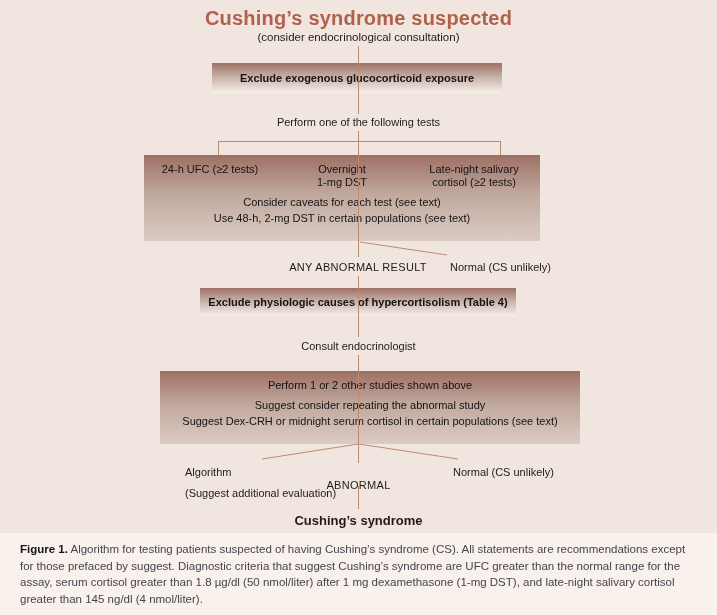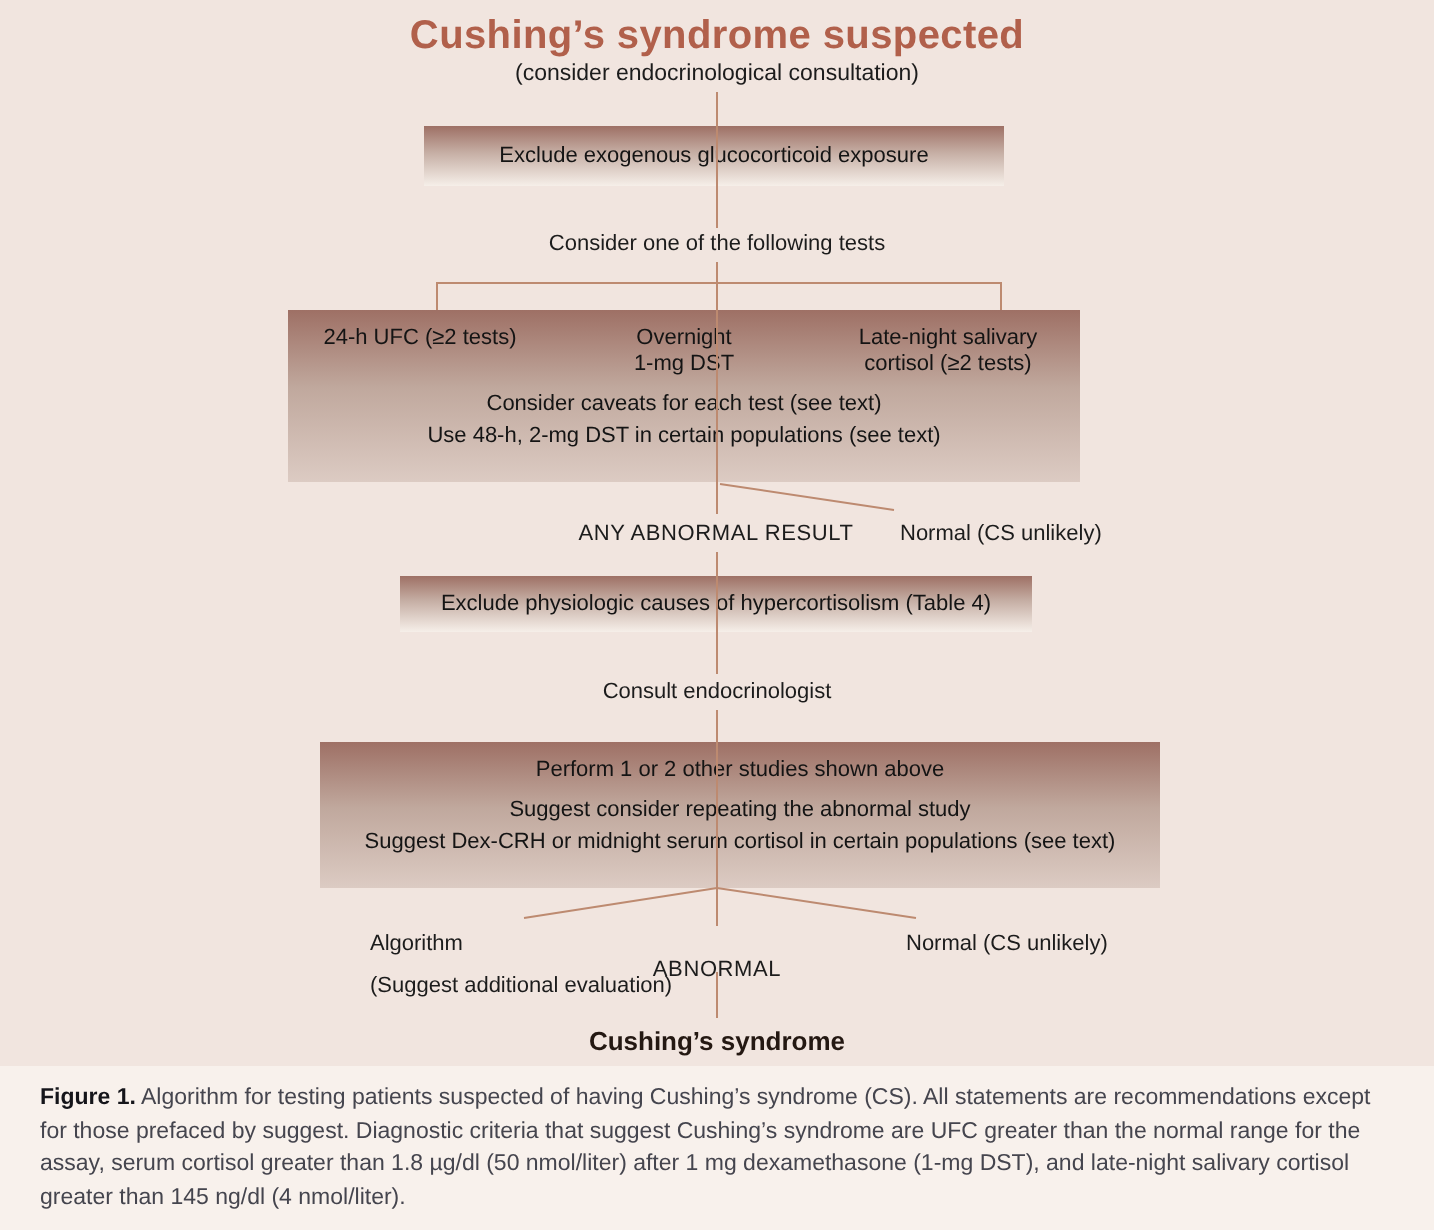--- a/index.html
+++ b/index.html
@@ -26,21 +26,21 @@
   .page-title{
     top:8px;font-size:20px;line-height:20px;font-weight:bold;
     color:#b1604b;letter-spacing:.2px;
   }
   .subtitle{top:31px;font-size:11.5px;}
   .gbox{
     position:absolute;
     display:flex;flex-direction:column;align-items:center;justify-content:center;
     font-size:11px;line-height:13px;color:#141414;text-align:center;
   }
-  .grad-light{background:linear-gradient(180deg,#9e7065 0%,#c6afa5 45%,#f6efe9 100%);}
+  .grad-light{background:linear-gradient(180deg,#9e7065 0%,#c6afa5 45%,#f6efe9 100%);font-weight:bold;}
   .grad{background:linear-gradient(180deg,#9e7065 0%,#c0a89d 45%,#dccbc3 100%);}
   #tests-box{left:144px;top:155px;width:396px;height:86px;justify-content:flex-start;padding-top:8px;box-sizing:border-box;}
   .cols{display:flex;width:100%;}
   .col{flex:1;white-space:pre-line;}
   .note{margin-top:3px;}
   .note1{margin-top:7px;}
   #box-exogenous{left:212px;top:63px;width:290px;height:30px;}
   #box-physiologic{left:200px;top:288px;width:316px;height:28px;}
   #studies-box{left:160px;top:371px;width:420px;height:73px;justify-content:flex-start;padding-top:8px;box-sizing:border-box;}
   .caps{letter-spacing:.3px;}
@@ -96,21 +96,21 @@
     <line x1="358.5" y1="276" x2="358.5" y2="337"></line>
     <line x1="358.5" y1="355" x2="358.5" y2="463"></line>
     <line x1="358.5" y1="444" x2="262" y2="459"></line>
     <line x1="358.5" y1="444" x2="458" y2="459"></line>
     <line x1="358.5" y1="486" x2="358.5" y2="509"></line>
   </svg>
 
   <div class="flowtext fullw page-title">Cushing’s syndrome suspected</div>
   <div class="flowtext fullw subtitle">(consider endocrinological consultation)</div>
 
-  <div class="flowtext fullw" style="top:116px;">Consider one of the following tests</div>
+  <div class="flowtext fullw" style="top:116px;">Perform one of the following tests</div>
 
   <div class="flowtext caps" style="left:278px;top:261px;width:160px;">ANY ABNORMAL RESULT</div>
   <div class="flowtext" style="left:450px;top:261px;width:130px;text-align:left;">Normal (CS unlikely)</div>
 
   <div class="flowtext fullw" style="top:340px;text-align:center;">Consult endocrinologist</div>
 
   <div class="flowtext" style="left:185px;top:466px;width:150px;text-align:left;">Algorithm</div>
   <div class="flowtext caps" style="left:300px;top:466px;width:117px;margin-top:13px;">ABNORMAL</div>
   <div class="flowtext" style="left:453px;top:466px;width:140px;text-align:left;">Normal (CS unlikely)</div>
   <div class="flowtext fullw final-title">Cushing’s syndrome</div>

